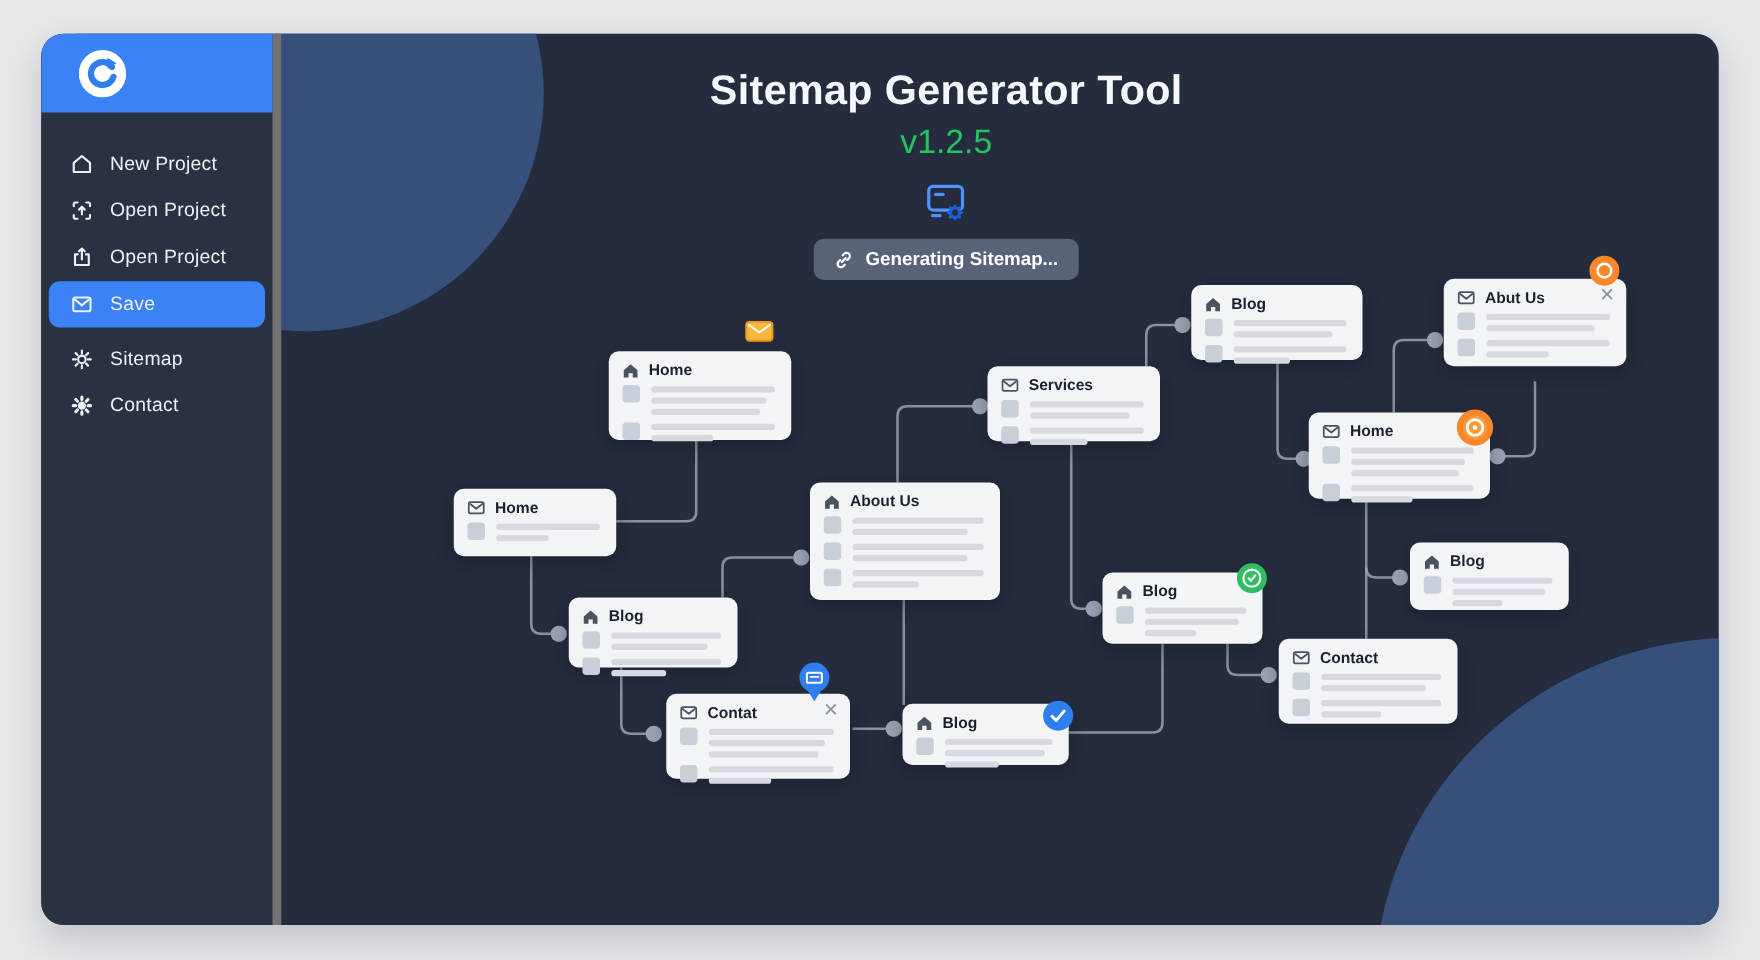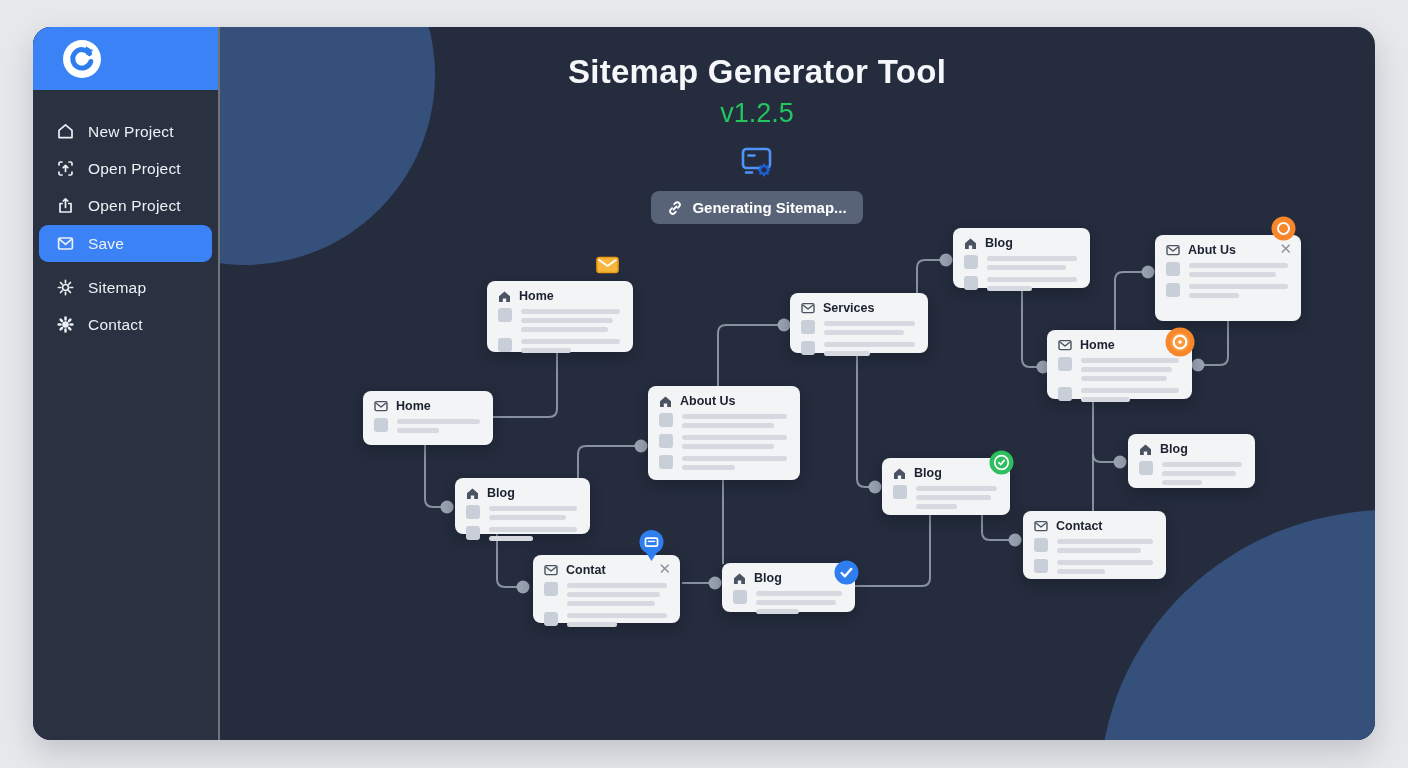--- a/index.html
+++ b/index.html
@@ -5,21 +5,21 @@
   html,body{margin:0;padding:0;width:1408px;height:768px;background:#e6e8eb;overflow:hidden;
     font-family:"Liberation Sans","DejaVu Sans",sans-serif;}
   .app{position:absolute;left:33px;top:27px;width:1342px;height:713px;background:#242c3d;
     border-radius:18px;overflow:hidden;box-shadow:0 12px 30px rgba(20,30,50,.18);}
   
   .deco{position:absolute;background:#35507b;z-index:0;}
   .deco-circle-tl{left:22px;top:-142px;width:380px;height:380px;border-radius:50%;}
   .deco-blob-br{left:1067px;top:483px;width:580px;height:560px;border-radius:50%;}
   
   .sidebar{position:absolute;left:0;top:0;bottom:0;width:185px;background:#2a3140;z-index:5;
-    border-right:2px solid #737373;}
+    border-right:7px solid #737373;}
   .side-header{height:63px;background:#3b82f6;display:flex;align-items:center;padding-left:30px;}
   .menu{padding-top:23px;display:flex;flex-direction:column;}
   .side-item{display:flex;align-items:center;gap:13px;padding:9px 0 9px 23px;color:#eef1f6;
     font-size:15.5px;cursor:pointer;}
   .side-item .lbl{letter-spacing:.2px;}
   .side-item.active{background:#3b82f6;border-radius:9px;margin:1px 6px;padding-left:17px;}
   .side-item .ic{width:19px;height:19px;display:inline-flex;flex:none;}
   .gap-before{margin-top:6px;}
   
   .hero{position:absolute;left:185px;right:13px;top:0;z-index:4;display:flex;flex-direction:column;
@@ -311,21 +311,21 @@
             </div>
             <div class="skel-group">
               <span class="skel-sq"></span>
               <span class="skel-lines">
                 <span class="skel-line" style="width:100%"></span>
                 <span class="skel-line" style="width:50%"></span>
               </span>
             </div>
           </div>
         </div>
-        <div class="node" style="left: 1122px; top: 208px; width: 146px; height: 86px;">
+        <div class="node" style="left: 1122px; top: 196px; width: 146px; height: 70px;">
           <div class="node-head">
       <span class="node-icon">
               <svg width="14" height="12" viewBox="0 0 14 12">
                 <rect x="1" y="1.6" width="12" height="9" rx="1.4" fill="none" stroke="#4a5361" stroke-width="1.4"></rect>
                 <path d="M2.2 3.2 7 7l4.8-3.8" fill="none" stroke="#4a5361" stroke-width="1.4" stroke-linecap="round" stroke-linejoin="round"></path>
               </svg>
             </span>
       <span class="node-title">Abut Us</span>
     </div>
           <div class="skel">

